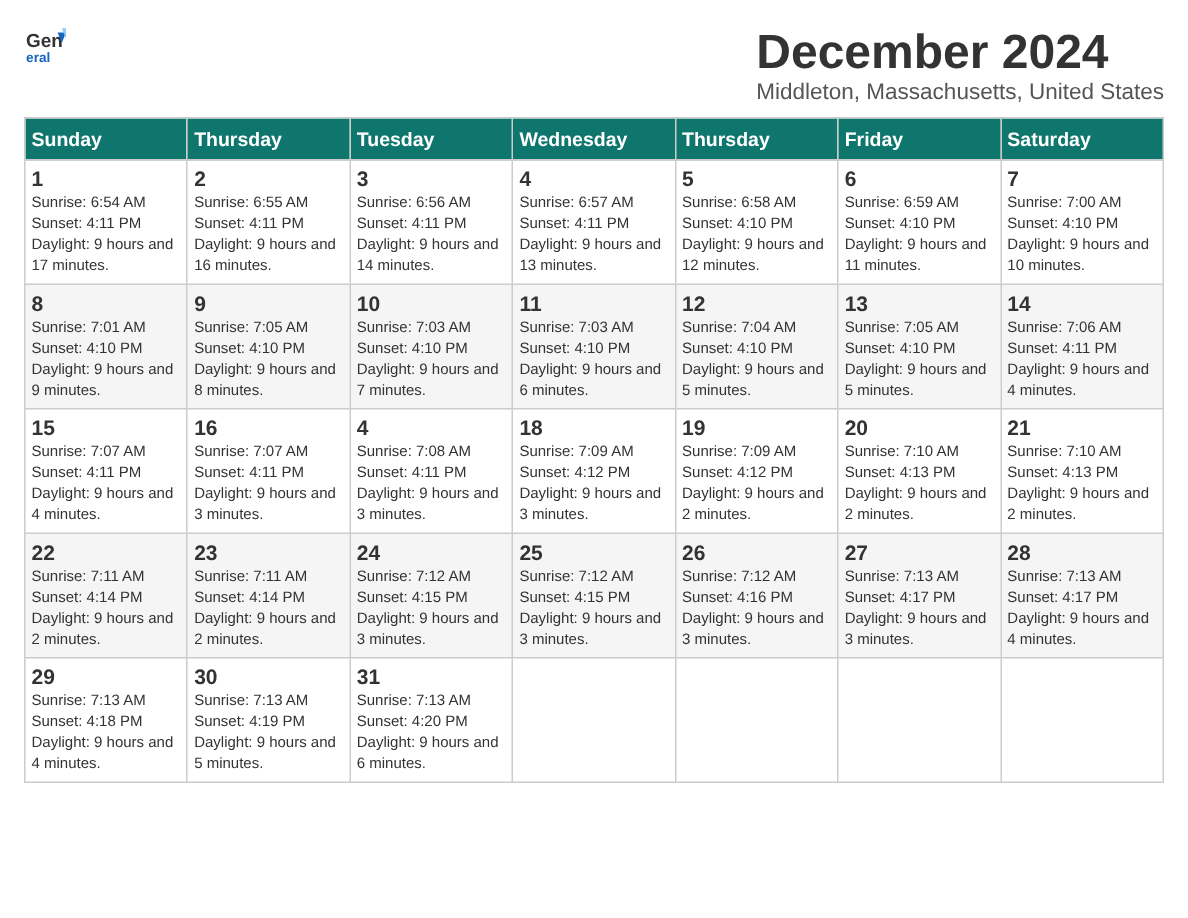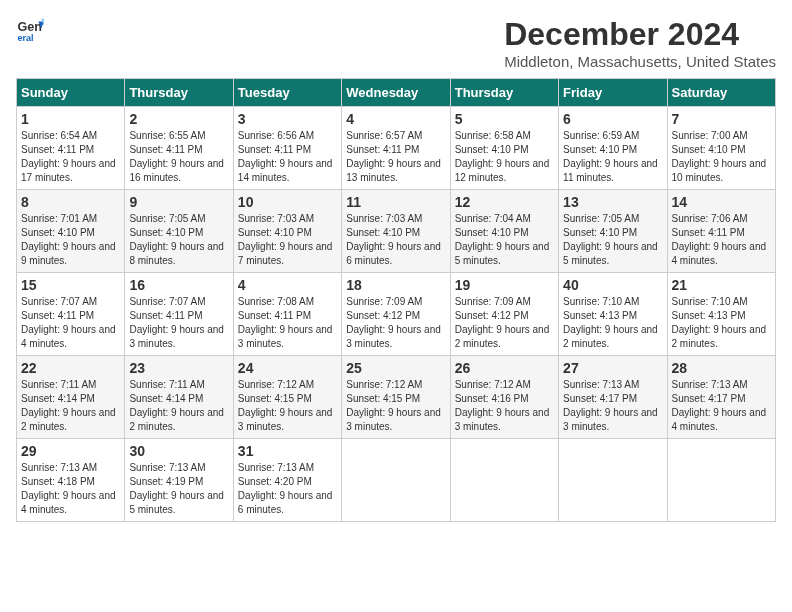--- a/index.html
+++ b/index.html
@@ -232,21 +232,21 @@
 Sunset: 4:12 PM
 Daylight: 9 hours and 3 minutes.</div>
         </td>
         <td>
           <span class="day-num">19</span>
           <div class="day-info" style="white-space: pre-line;">Sunrise: 7:09 AM
 Sunset: 4:12 PM
 Daylight: 9 hours and 2 minutes.</div>
         </td>
         <td>
-          <span class="day-num">40</span>
+          <span class="day-num">20</span>
           <div class="day-info" style="white-space: pre-line;">Sunrise: 7:10 AM
 Sunset: 4:13 PM
 Daylight: 9 hours and 2 minutes.</div>
         </td>
         <td>
           <span class="day-num">21</span>
           <div class="day-info" style="white-space: pre-line;">Sunrise: 7:10 AM
 Sunset: 4:13 PM
 Daylight: 9 hours and 2 minutes.</div>
         </td>

